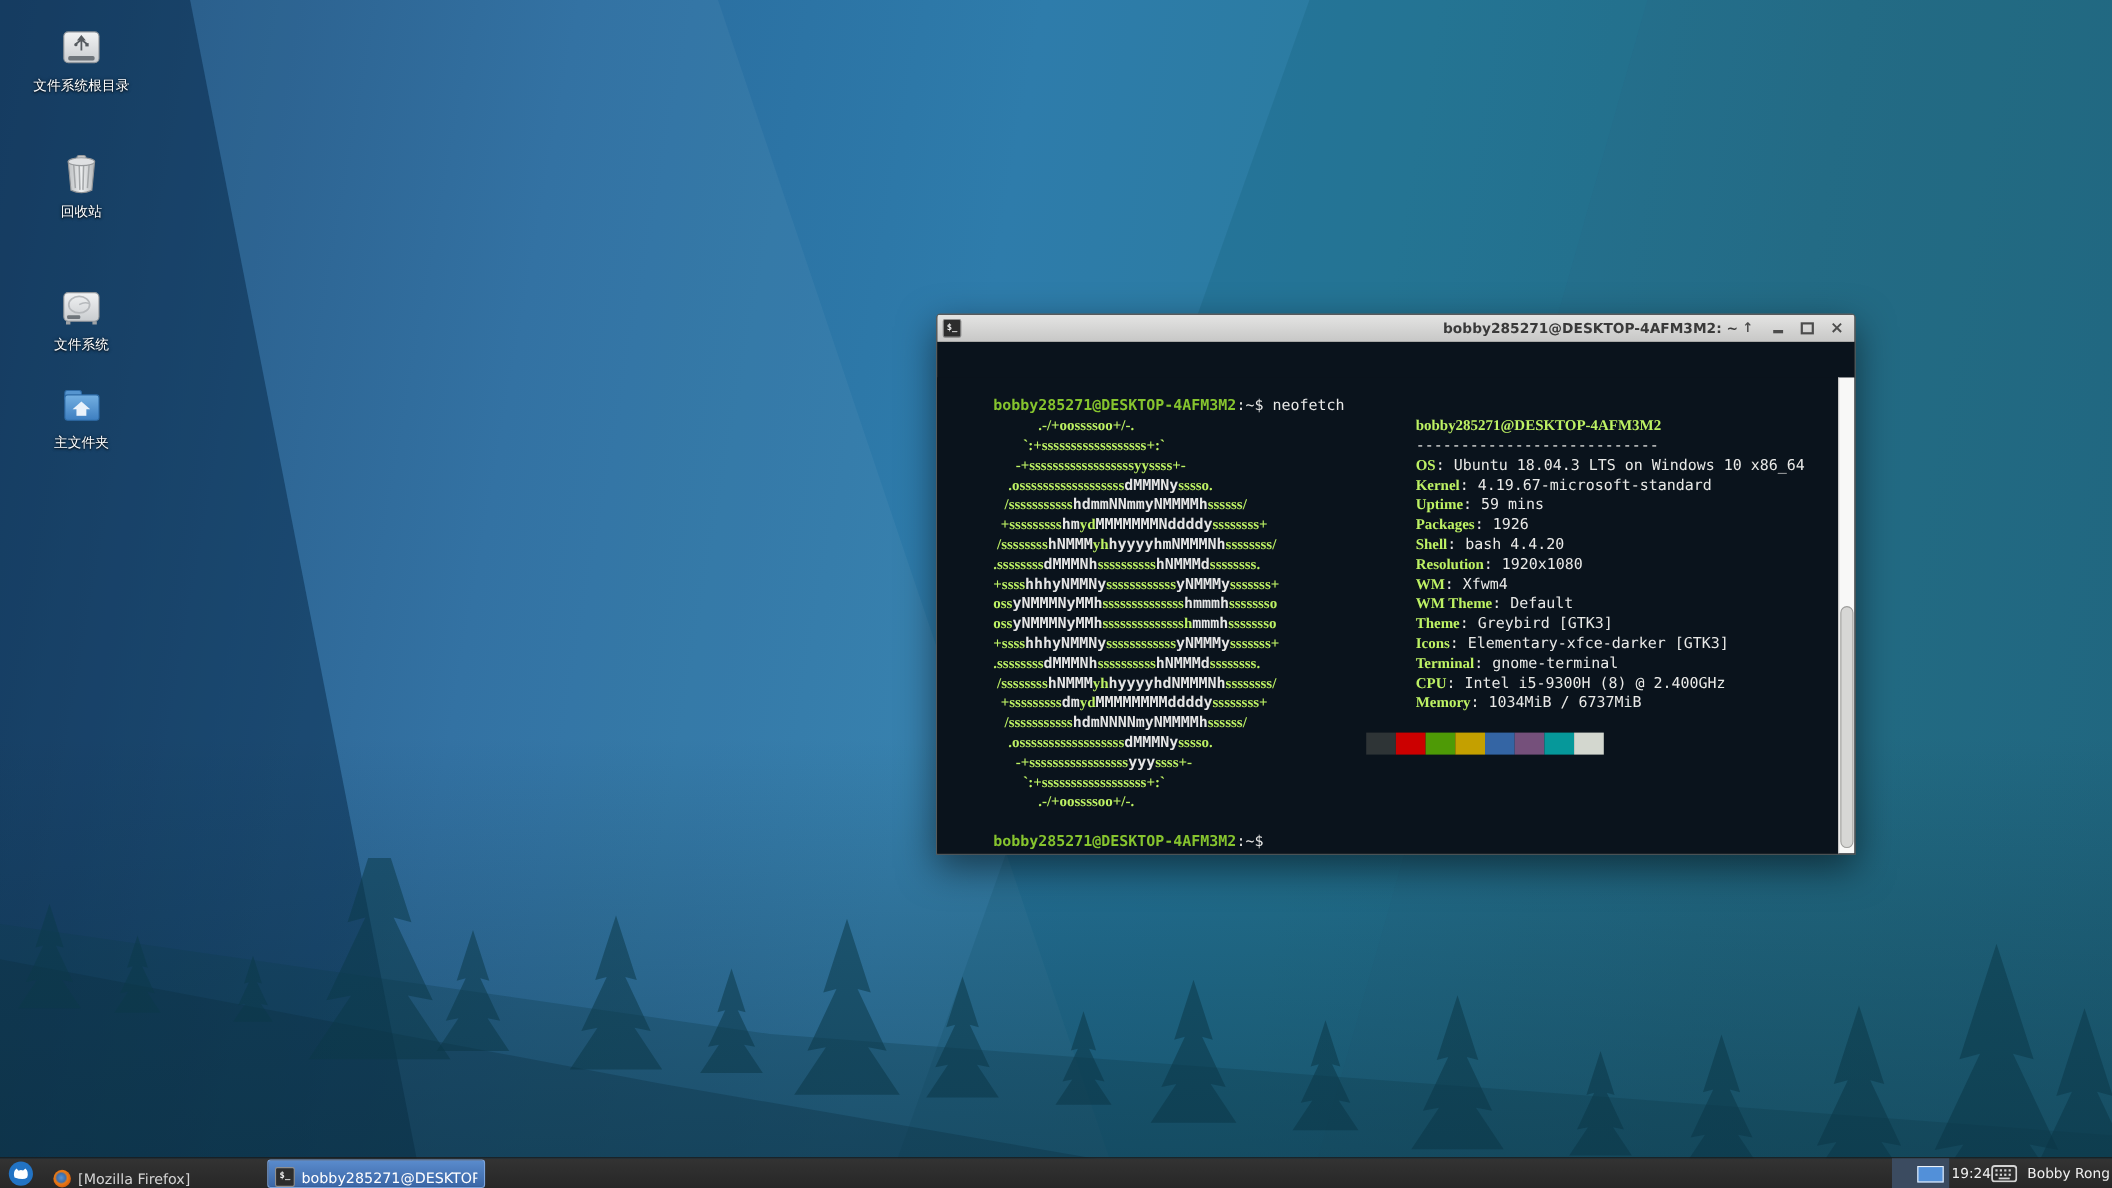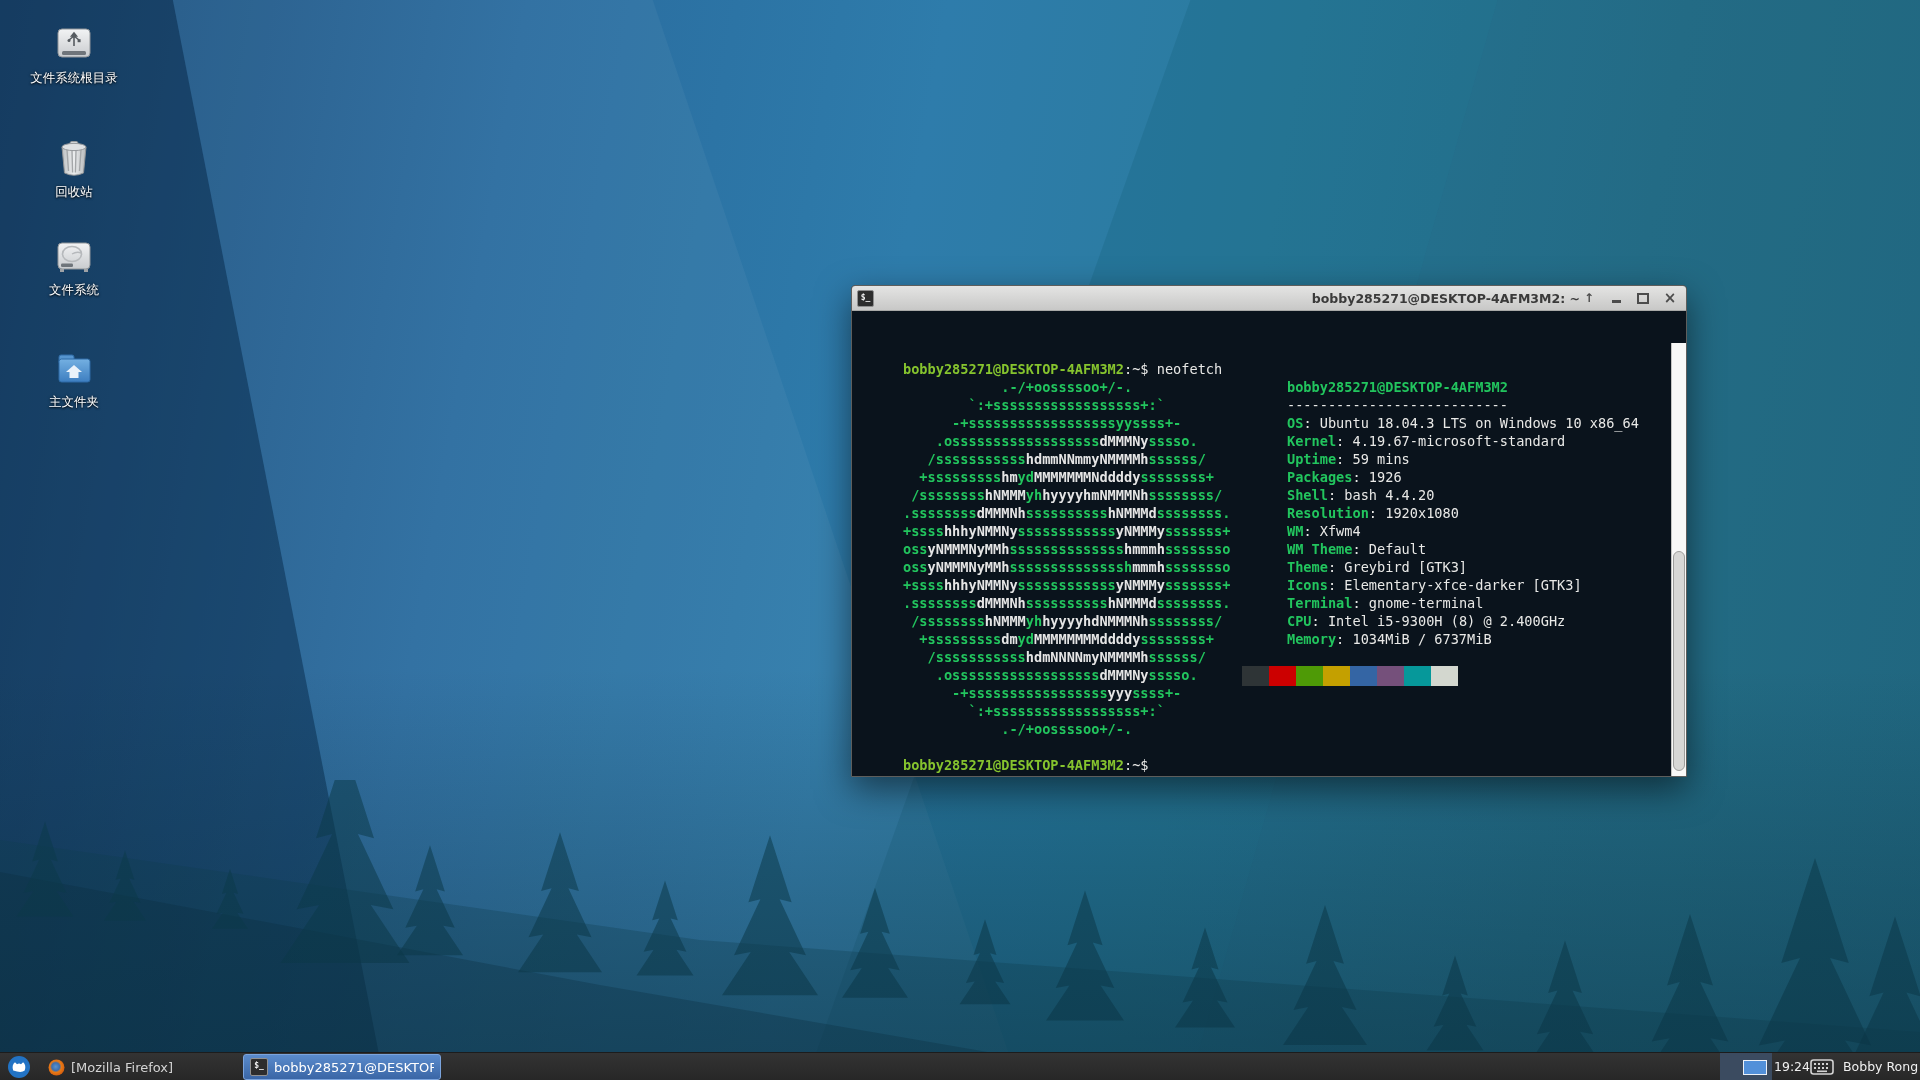--- a/index.html
+++ b/index.html
@@ -39,34 +39,34 @@
     align-items:center;gap:15px;padding:0 9px;font-size:13px;color:#2d2d2d;}
   .menubar .mitem{padding:2px 3px;}
   .tcontent{position:absolute;top:57px;left:0;right:0;bottom:0;background:#0a131c;overflow:hidden;}
   #term-text{position:absolute;left:6px;top:17px;white-space:pre;
     font:13.6px/18px "DejaVu Sans Mono","Liberation Mono",monospace;}
   #term-info{position:absolute;left:390px;top:35px;white-space:pre;
     font:13.6px/18px "DejaVu Sans Mono","Liberation Mono",monospace;}
   .tl{height:18px;margin-left:45px;}
   .g{color:#86c42e;font-weight:bold;}
   .f{color:#e9e9e7;}
-  .k,.r{color:#22c55e;font-weight:bold;}
+  .k,.r{color:#bef264;font-weight:bold;font-family:Liberation Serif, serif;}
   .w{color:#e5e5e5;font-weight:bold;}
   #palette{display:flex;margin-top:18px;}
   #palette .sw{width:27px;height:20px;}
   .vscroll{position:absolute;top:0;right:0;bottom:0;width:14px;background:#f8f8f7;
     border-left:1px solid #c4c4c2;}
   .vthumb{position:absolute;left:1px;width:10px;top:208px;height:218px;background:#d7d7d5;
     border:1px solid #9e9e9c;border-radius:6px;}
   
   #taskbar{position:absolute;left:0;top:1052px;width:1920px;height:28px;
     background:linear-gradient(#333333,#272727);border-top:1px solid #1c1c1c;box-sizing:border-box;}
   #whisker{position:absolute;left:0;top:0;width:38px;height:28px;display:flex;
     align-items:center;justify-content:center;}
-  .task{position:absolute;top:1px;height:26px;display:flex;align-items:center;gap:6px;
+  .task{position:absolute;top:1px;height:26px;display:flex;align-items:flex-end;gap:6px;
     padding:0 6px;box-sizing:border-box;border-radius:3px;}
   .task .tlabel{font-size:13px;white-space:nowrap;overflow:hidden;}
   #task-ff{left:42px;width:198px;}
   #task-ff .tlabel{color:#d4d4d4;}
   #task-term{left:243px;width:198px;background:linear-gradient(#5a8bcc,#3a66a6);
     border:1px solid #7ba4dd;}
   #task-term .tlabel{color:#ffffff;}
   .mini-term{width:16px;height:16px;background:#2d2d2d;border:1px solid #909090;border-radius:2px;
     color:#efefef;font:bold 8px/14px "DejaVu Sans Mono",monospace;text-align:center;flex:0 0 auto;}
   #pager{position:absolute;left:1720px;top:0;width:52px;height:28px;background:#3b4b60;}
@@ -137,21 +137,21 @@
             <stop offset="1" stop-color="#b4b7b9"></stop>
           </linearGradient>
         </defs>
       <rect x="19" y="3.5" width="8" height="4" rx="1.8" fill="#d4d7d9" stroke="#96999c"></rect>
       <path d="M11 9 L13.5 35 q9.5 4.5 19 0 L35 9 Z" fill="url(#gtr)" stroke="#8f9295"></path>
       <path d="M16 12 L17.5 33 M21 13 L21.6 34.6 M25 13 L24.4 34.6 M30 12 L28.5 33" stroke="#a4a7a9" stroke-width="1.4" fill="none"></path>
       <ellipse cx="23" cy="9" rx="12" ry="3.6" fill="#dfe1e3" stroke="#96999c"></ellipse>
     </svg>
     <div class="dlabel">回收站</div>
   </div>
-  <div class="dicon" style="top:236px">
+  <div class="dicon" style="top:259px">
     <svg class="art" width="46" height="42" viewBox="0 0 46 42">
       <rect x="7" y="7" width="32" height="26" rx="4" fill="url(#gdrv)" stroke="#8f9499"></rect>
       <ellipse cx="21" cy="18" rx="9.5" ry="7.5" fill="none" stroke="#b6b9bc" stroke-width="1.6"></ellipse>
       <path d="M21 18 q5 -3 9 -1" fill="none" stroke="#b6b9bc" stroke-width="1.4"></path>
       <rect x="10" y="27.5" width="12" height="3.5" rx="1.2" fill="#6f757b"></rect>
       <rect x="9" y="33" width="4" height="3" fill="#9ea2a6"></rect>
         <rect x="33" y="33" width="4" height="3" fill="#9ea2a6"></rect>
     </svg>
     <div class="dlabel">文件系统</div>
   </div>

